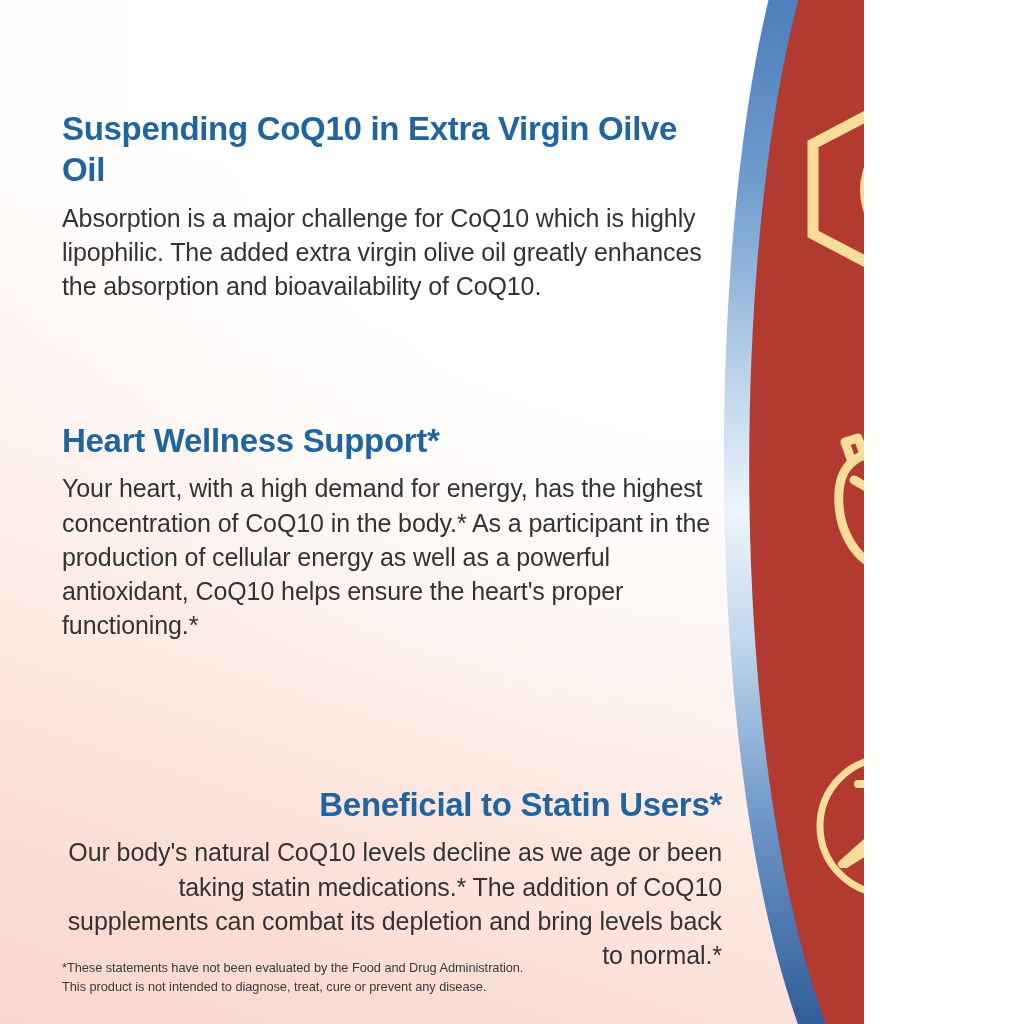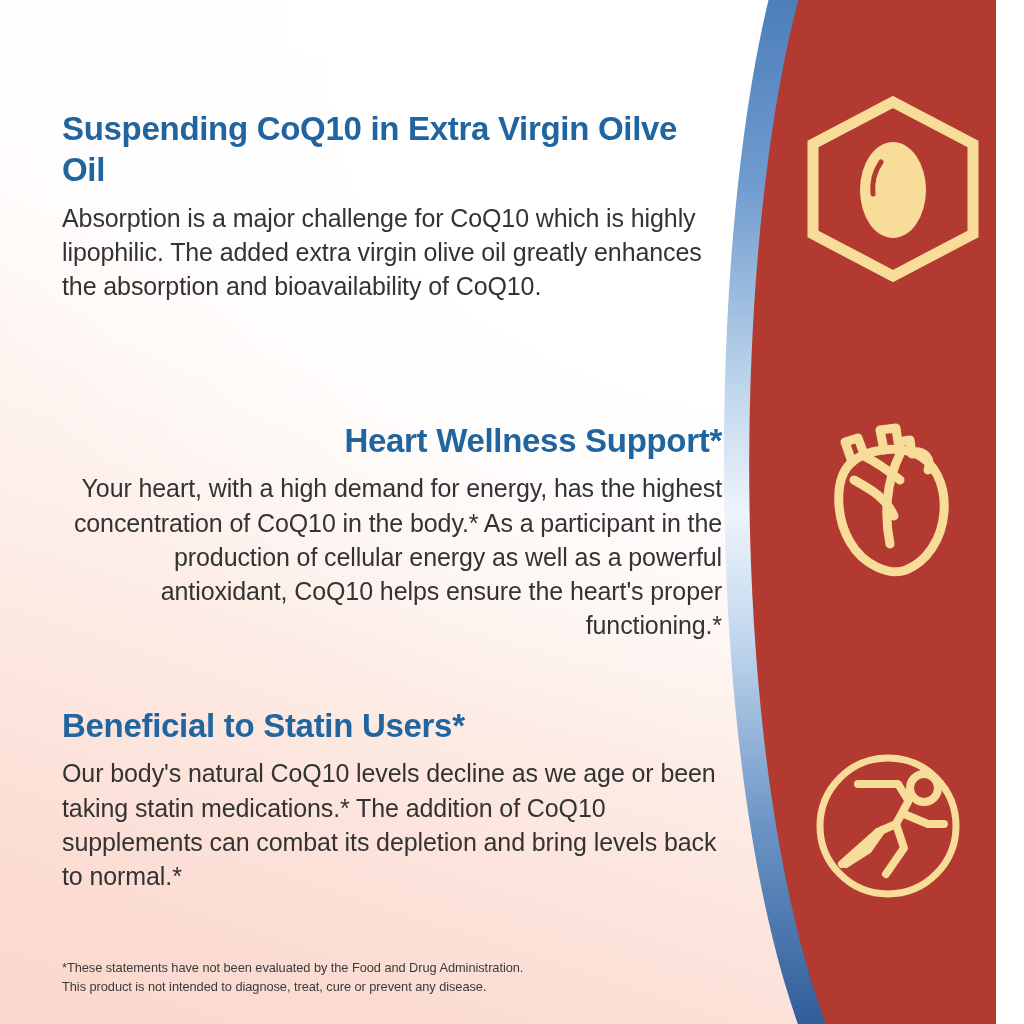--- a/index.html
+++ b/index.html
@@ -8,21 +8,21 @@
   }
   body {
     width: 1024px;
     height: 1024px;
     font-family: "Liberation Sans", sans-serif;
     overflow: hidden;
   }
 
   #infographic {
     position: relative;
-    width: 996px;
+    width: 864px;
     height: 1024px;
     overflow: hidden;
     background: #eab308;
   }
 
   
   .bg-base {
     position: absolute;
     inset: 0;
     background:
@@ -49,22 +49,22 @@
     width: 730px;
     height: 1024px;
   }
 
   .block {
     position: absolute;
     left: 62px;
     width: 660px;
   }
   .block-1 { top: 108px; }
-  .block-2 { top: 420px; text-align: right; }
-  .block-3 { top: 705px; }
+  .block-2 { top: 420px; }
+  .block-3 { top: 784px; text-align: right; }
 
   .heading {
     color: #2165a0;
     font-size: 33px;
     font-weight: bold;
     line-height: 1.25;
     letter-spacing: -0.3px;
     margin: 0 0 10px 0;
   }
 

